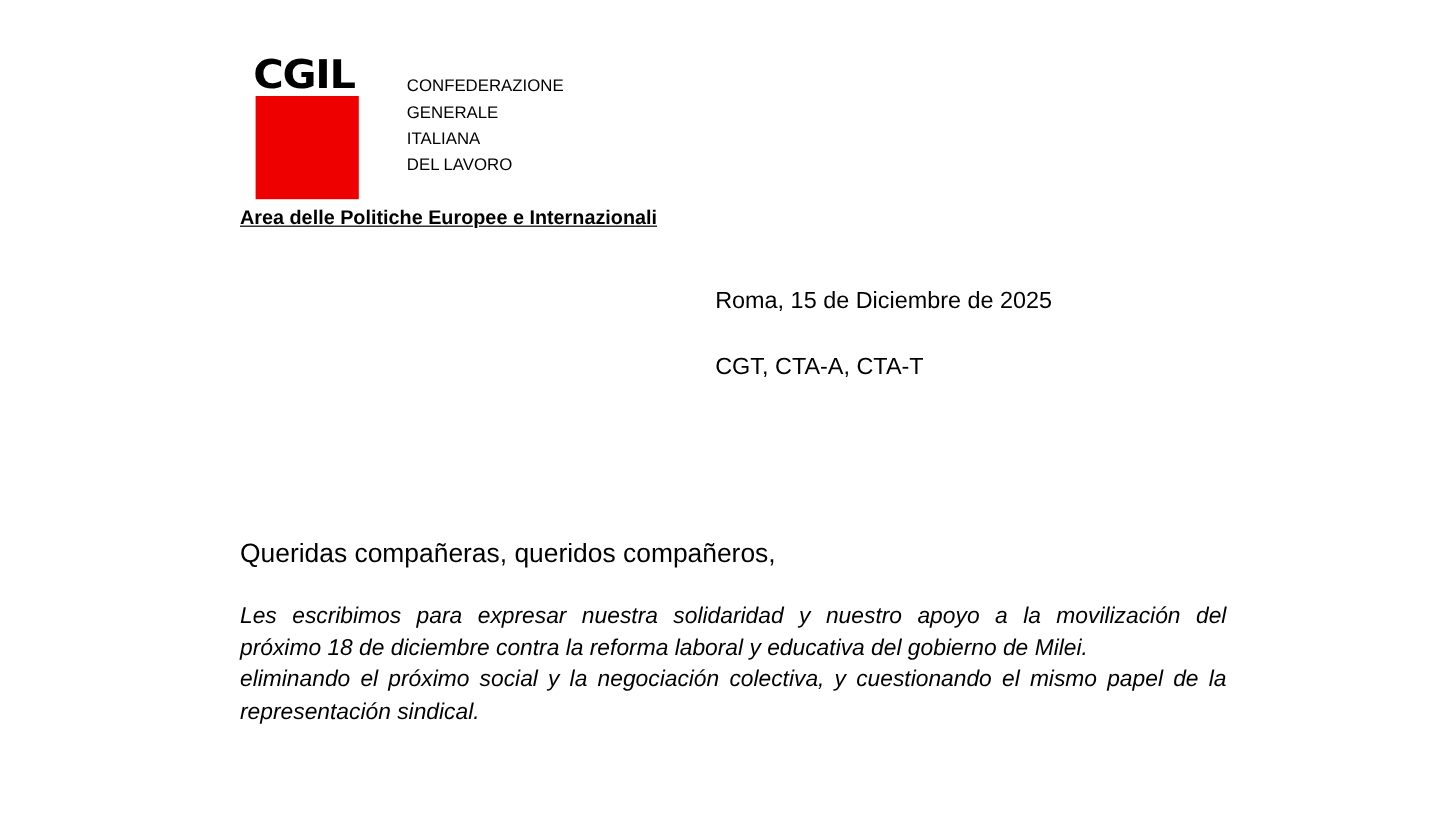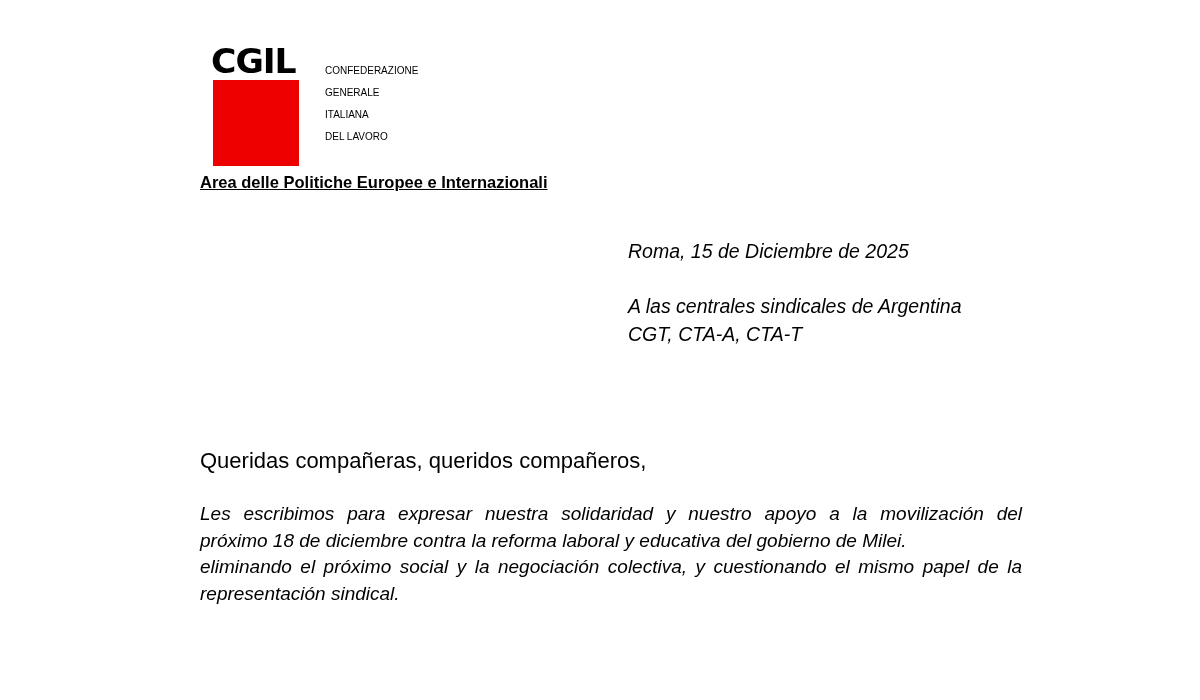--- a/index.html
+++ b/index.html
@@ -11,31 +11,31 @@
     .logo-text {
       position: absolute; left: 211px; top: 44px; width: 90px;
       font-family: "DejaVu Sans", sans-serif; font-weight: bold;
       font-size: 33px; letter-spacing: -1px; line-height: 36px;
       transform: scaleX(1.05); transform-origin: left;
     }
     .logo-square {
       position: absolute; left: 213px; top: 80px; width: 86px; height: 86px;
     }
     .org-name {
-      position: absolute; left: 325px; top: 60px;
-      font-size: 10px; line-height: 22px;
+      position: absolute; left: 339px; top: 60px;
+      font-size: 14px; line-height: 22px;
     }
     .org-name div { white-space: nowrap; }
     .area {
       position: absolute; left: 200px; top: 173px;
       font-size: 16.5px; font-weight: bold; white-space: nowrap; text-decoration: underline;
     }
     .address {
-      position: absolute; left: 628px; top: 237px;
-      font-size: 19.5px; line-height: 28px; font-style: italic;
+      position: absolute; left: 596px; top: 237px;
+      font-size: 19.5px; line-height: 28px;
     }
     .address div { white-space: nowrap; }
     .address .gap { height: 27px; }
     .salutation {
       position: absolute; left: 200px; top: 448px;
       font-size: 22px; white-space: nowrap;
     }
     .body-text {
       position: absolute; left: 200px; top: 501px; width: 822px;
       font-size: 19px; line-height: 26.5px; font-style: italic;
@@ -56,21 +56,20 @@
     <div>ITALIANA</div>
     <div>DEL LAVORO</div>
   </div>
 
   <div class="area">Area delle Politiche Europee e Internazionali</div>
 </div>
 
 <div class="address">
   <div>Roma, 15 de Diciembre de 2025</div>
   <div class="gap"></div>
-  <div>A las centrales sindicales de Argentina</div>
   <div>CGT, CTA-A, CTA-T</div>
 </div>
 
 <div class="salutation">Queridas compañeras, queridos compañeros,</div>
 
 <div class="body-text">
   <div class="line">Les escribimos para expresar nuestra solidaridad y nuestro apoyo a la movilización del</div>
   <div class="line last">próximo 18 de diciembre contra la reforma laboral y educativa del gobierno de Milei.</div>
   <div class="line">eliminando el próximo social y la negociación colectiva, y cuestionando el mismo papel de la</div>
   <div class="line last">representación sindical.</div>

